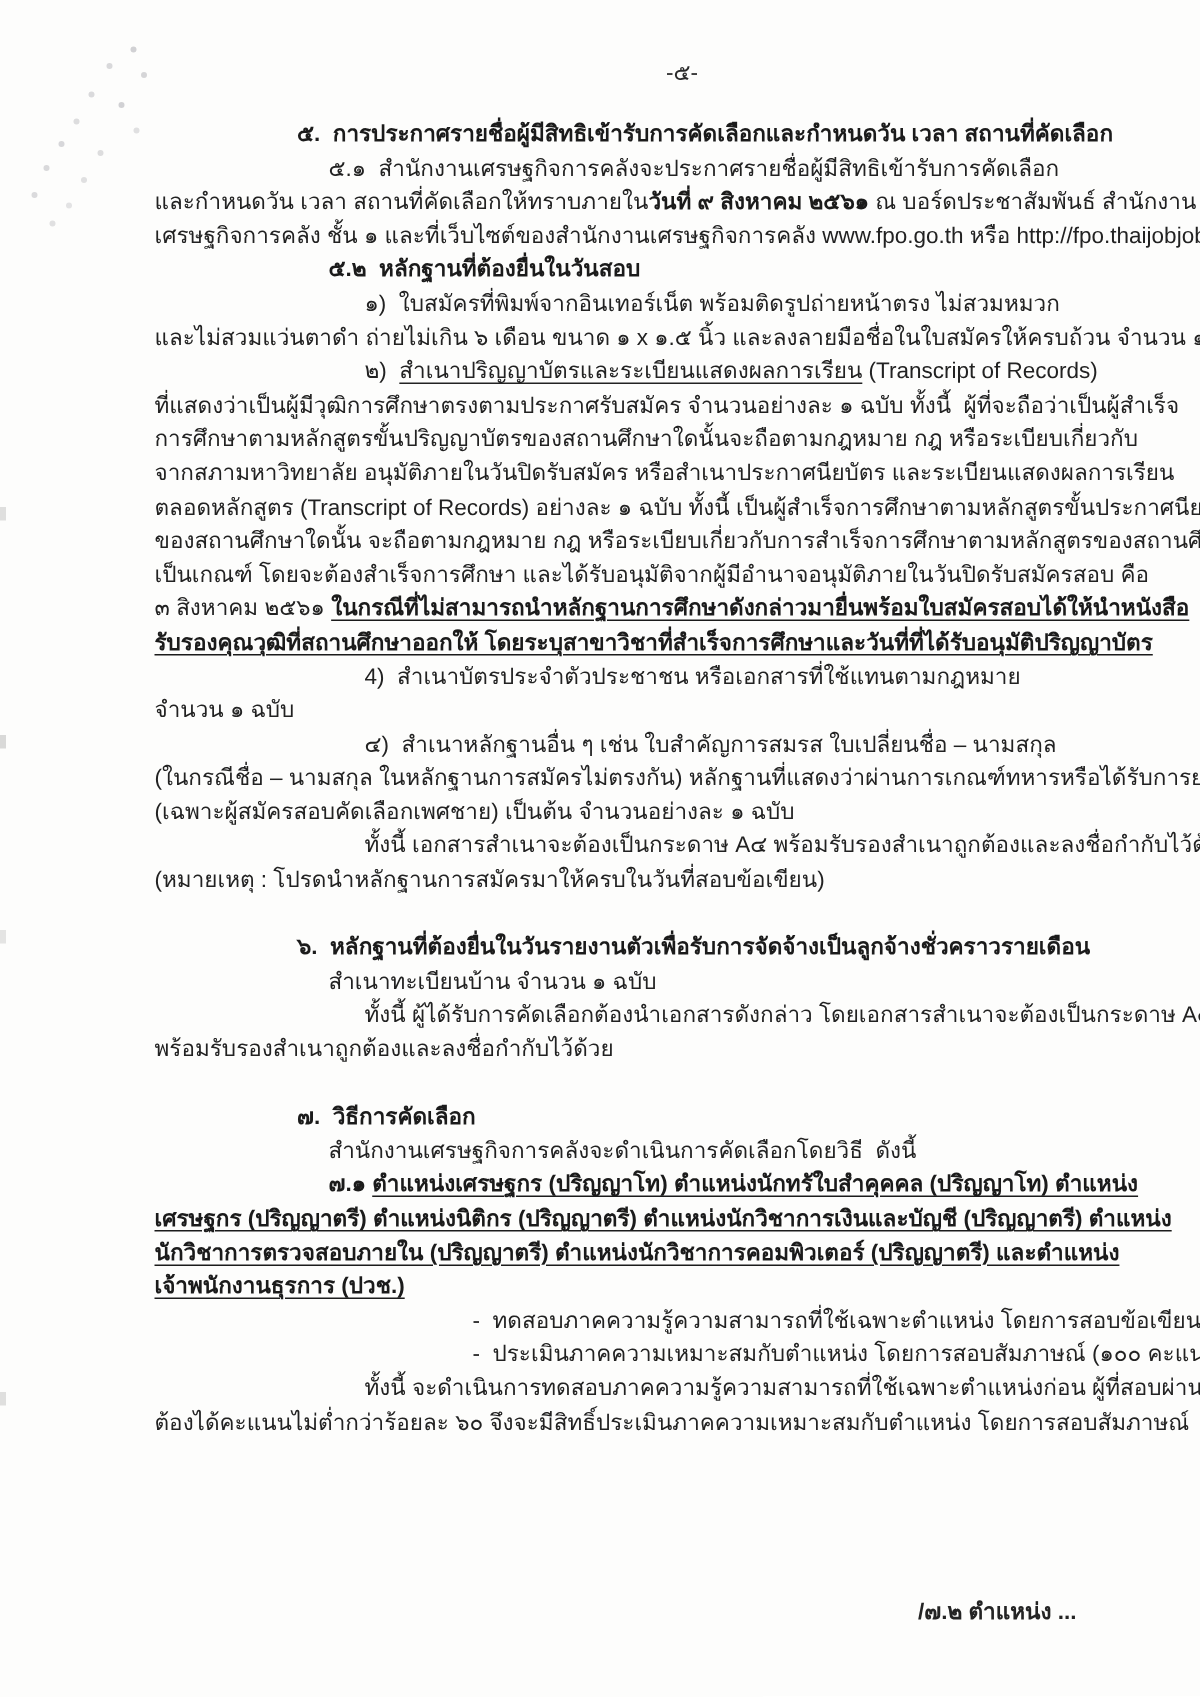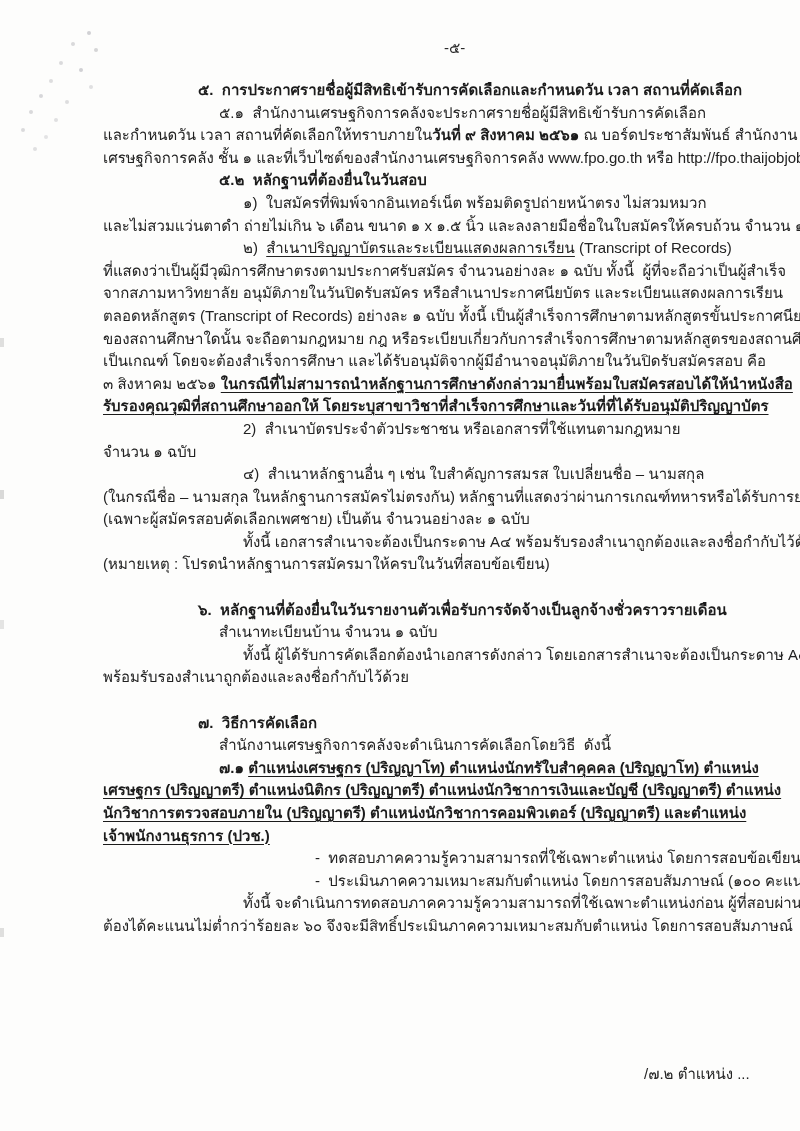--- a/index.html
+++ b/index.html
@@ -39,24 +39,25 @@
   .indent-0 { padding-left: 0; }
   .indent-1 { padding-left: 95px; }
   .indent-2 { padding-left: 116px; }
   .indent-3 { padding-left: 140px; }
   .indent-4 { padding-left: 212px; }
   .b { font-weight: bold; color: #1b1b1b; }
   .u { text-decoration: underline; text-decoration-thickness: 1.3px; text-underline-offset: 3px; }
   .continuation {
     position: absolute;
     top: 1062px;
-    left: 644px;
+    left: 612px;
     font-size: 15px;
     color: #242424;
     white-space: pre;
+    font-weight: bold;
   }
   
   .scan-dots {
     position: absolute;
     top: 0; left: 0;
     width: 2px; height: 2px;
     border-radius: 50%;
     background: transparent;
     box-shadow:
       88px 32px 0 1px rgba(110,110,120,0.30),
@@ -97,27 +98,28 @@
   <div class="content" id="content">
       <div class="line indent-1"><span class="b">๕.  การประกาศรายชื่อผู้มีสิทธิเข้ารับการคัดเลือกและกำหนดวัน เวลา สถานที่คัดเลือก</span></div>
       <div class="line indent-2"><span>๕.๑  สำนักงานเศรษฐกิจการคลังจะประกาศรายชื่อผู้มีสิทธิเข้ารับการคัดเลือก</span></div>
       <div class="line indent-0"><span>และกำหนดวัน เวลา สถานที่คัดเลือกให้ทราบภายใน</span><span class="b">วันที่ ๙ สิงหาคม ๒๕๖๑</span><span> ณ บอร์ดประชาสัมพันธ์ สำนักงาน</span></div>
       <div class="line indent-0"><span>เศรษฐกิจการคลัง ชั้น ๑ และที่เว็บไซต์ของสำนักงานเศรษฐกิจการคลัง www.fpo.go.th หรือ http://fpo.thaijobjob.com</span></div>
       <div class="line indent-2"><span class="b">๕.๒  หลักฐานที่ต้องยื่นในวันสอบ</span></div>
       <div class="line indent-3"><span>๑)  ใบสมัครที่พิมพ์จากอินเทอร์เน็ต พร้อมติดรูปถ่ายหน้าตรง ไม่สวมหมวก</span></div>
       <div class="line indent-0"><span>และไม่สวมแว่นตาดำ ถ่ายไม่เกิน ๖ เดือน ขนาด ๑ x ๑.๕ นิ้ว และลงลายมือชื่อในใบสมัครให้ครบถ้วน จำนวน ๑ ฉบับ</span></div>
       <div class="line indent-3"><span>๒)  </span><span class="u">สำเนาปริญญาบัตรและระเบียนแสดงผลการเรียน</span><span> (Transcript of Records)</span></div>
       <div class="line indent-0"><span>ที่แสดงว่าเป็นผู้มีวุฒิการศึกษาตรงตามประกาศรับสมัคร จำนวนอย่างละ ๑ ฉบับ ทั้งนี้  ผู้ที่จะถือว่าเป็นผู้สำเร็จ</span></div>
+      <div class="line indent-0"><span>การศึกษาตามหลักสูตรขั้นปริญญาบัตรของสถานศึกษาใดนั้นจะถือตามกฎหมาย กฎ หรือระเบียบเกี่ยวกับ</span></div>
       <div class="line indent-0"><span>จากสภามหาวิทยาลัย อนุมัติภายในวันปิดรับสมัคร หรือสำเนาประกาศนียบัตร และระเบียนแสดงผลการเรียน</span></div>
       <div class="line indent-0"><span>ตลอดหลักสูตร (Transcript of Records) อย่างละ ๑ ฉบับ ทั้งนี้ เป็นผู้สำเร็จการศึกษาตามหลักสูตรขั้นประกาศนียบัตร</span></div>
       <div class="line indent-0"><span>ของสถานศึกษาใดนั้น จะถือตามกฎหมาย กฎ หรือระเบียบเกี่ยวกับการสำเร็จการศึกษาตามหลักสูตรของสถานศึกษานั้น ๆ</span></div>
       <div class="line indent-0"><span>เป็นเกณฑ์ โดยจะต้องสำเร็จการศึกษา และได้รับอนุมัติจากผู้มีอำนาจอนุมัติภายในวันปิดรับสมัครสอบ คือ</span></div>
       <div class="line indent-0"><span>๓ สิงหาคม ๒๕๖๑ </span><span class="b u">ในกรณีที่ไม่สามารถนำหลักฐานการศึกษาดังกล่าวมายื่นพร้อมใบสมัครสอบได้ให้นำหนังสือ</span></div>
       <div class="line indent-0"><span class="b u">รับรองคุณวุฒิที่สถานศึกษาออกให้ โดยระบุสาขาวิชาที่สำเร็จการศึกษาและวันที่ที่ได้รับอนุมัติปริญญาบัตร</span></div>
-      <div class="line indent-3"><span>2)  สำเนาบัตรประจำตัวประชาชน หรือเอกสารที่ใช้แทนตามกฎหมาย</span></div>
+      <div class="line indent-3"><span>4)  สำเนาบัตรประจำตัวประชาชน หรือเอกสารที่ใช้แทนตามกฎหมาย</span></div>
       <div class="line indent-0"><span>จำนวน ๑ ฉบับ</span></div>
       <div class="line indent-3"><span>๔)  สำเนาหลักฐานอื่น ๆ เช่น ใบสำคัญการสมรส ใบเปลี่ยนชื่อ – นามสกุล</span></div>
       <div class="line indent-0"><span>(ในกรณีชื่อ – นามสกุล ในหลักฐานการสมัครไม่ตรงกัน) หลักฐานที่แสดงว่าผ่านการเกณฑ์ทหารหรือได้รับการยกเว้น</span></div>
       <div class="line indent-0"><span>(เฉพาะผู้สมัครสอบคัดเลือกเพศชาย) เป็นต้น จำนวนอย่างละ ๑ ฉบับ</span></div>
       <div class="line indent-3"><span>ทั้งนี้ เอกสารสำเนาจะต้องเป็นกระดาษ A๔ พร้อมรับรองสำเนาถูกต้องและลงชื่อกำกับไว้ด้วย</span></div>
       <div class="line indent-0"><span>(หมายเหตุ : โปรดนำหลักฐานการสมัครมาให้ครบในวันที่สอบข้อเขียน)</span></div>
       <div class="line indent-1 gap"><span class="b">๖.  หลักฐานที่ต้องยื่นในวันรายงานตัวเพื่อรับการจัดจ้างเป็นลูกจ้างชั่วคราวรายเดือน</span></div>
       <div class="line indent-2"><span>สำเนาทะเบียนบ้าน จำนวน ๑ ฉบับ</span></div>
       <div class="line indent-3"><span>ทั้งนี้ ผู้ได้รับการคัดเลือกต้องนำเอกสารดังกล่าว โดยเอกสารสำเนาจะต้องเป็นกระดาษ A๔</span></div>
       <div class="line indent-0"><span>พร้อมรับรองสำเนาถูกต้องและลงชื่อกำกับไว้ด้วย</span></div>

